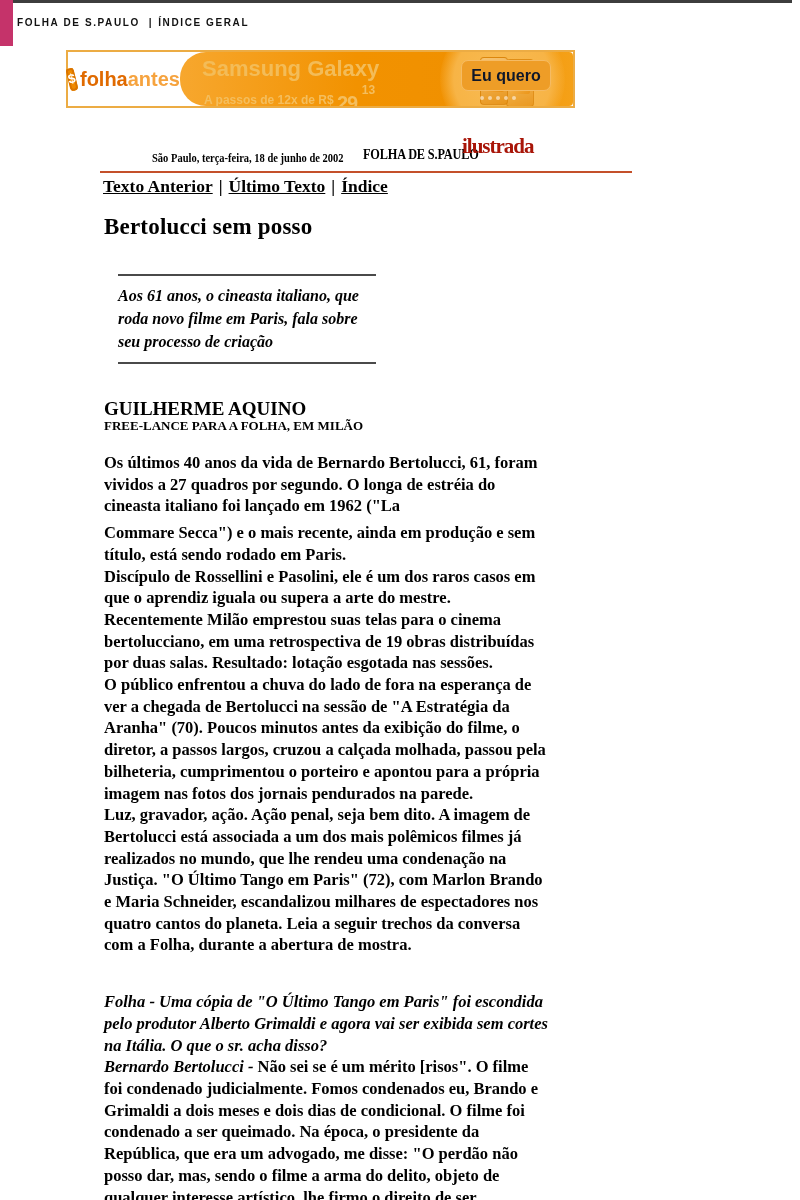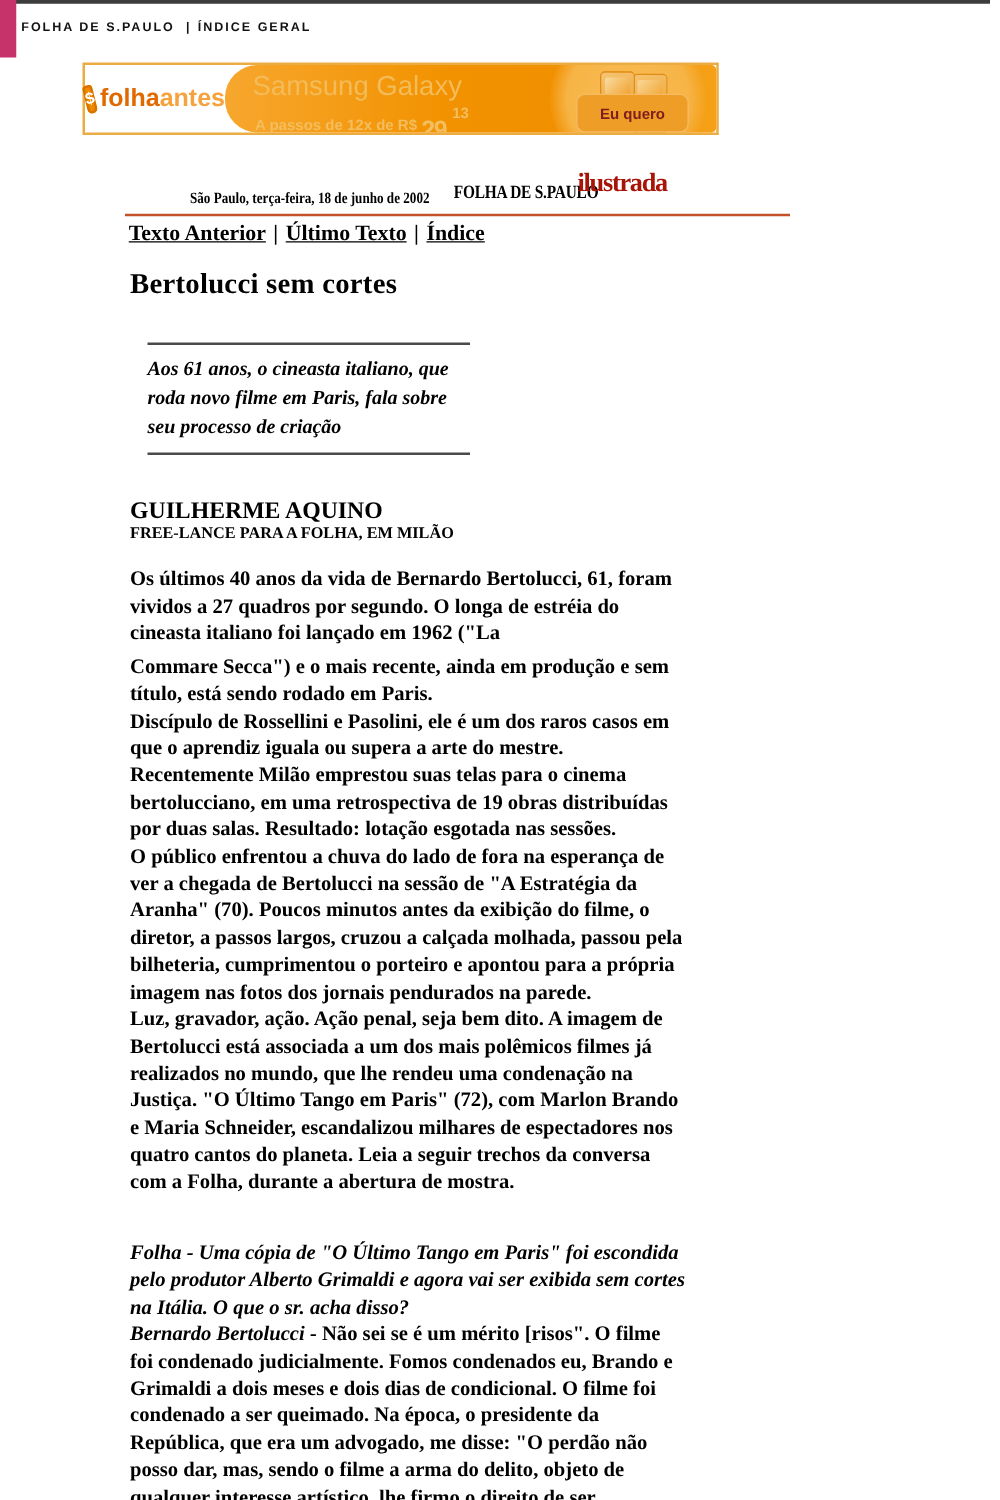--- a/index.html
+++ b/index.html
@@ -21,36 +21,36 @@
   .tag-icon{display:inline-block;width:19px;height:23px;background:#F08A00;border-radius:4px 4px 5px 5px;
             transform:rotate(-14deg);margin-right:4px;position:relative;box-shadow:inset 0 0 0 2px #d97400;}
   .tag-icon .dollar{position:absolute;left:0;right:0;top:3px;text-align:center;color:#fff;font-size:13px;font-weight:bold;}
   .logo-folha{color:#E06A00;}
   .logo-shop{color:#F6A33E;}
   .ad-orange{flex:1;position:relative;border-radius:26px 4px 4px 26px;overflow:hidden;
              background:linear-gradient(to right,#F7A72E,#F29200 45%,#F09000 75%,#F5A118);}
   .ad-glow{position:absolute;left:260px;top:-35px;width:125px;height:125px;border-radius:50%;
            background:radial-gradient(circle,#F8BC55 0%,#F7B446 55%,rgba(247,180,70,0) 72%);}
   .ad-headline{position:absolute;left:22px;top:4px;font-family:"Liberation Sans",sans-serif;
-               font-weight:normal;font-size:22px;color:#F3BC58;}
+               font-weight:bold;font-size:22px;color:#F3BC58;}
   .ad-price{position:absolute;left:24px;top:31px;font-family:"Liberation Sans",sans-serif;
             font-weight:bold;font-size:12px;color:#F4BE5E;}
   .ad-price .big{font-size:20px;vertical-align:-6px;letter-spacing:-1px;}
   .ad-price .sup{font-size:12px;vertical-align:10px;margin-top:24px;}
   .phone{position:absolute;top:5px;width:26px;height:46px;border-radius:4px;
          background:linear-gradient(160deg,#F6C473,#E8951B);border:1px solid rgba(216,130,8,.8);}
   .phone .screen{margin:4px 3px;height:30px;border-radius:2px;
                  background:linear-gradient(135deg,#F9DCA4,#F2A93C 60%,#E98F10);}
   .phone.p1{left:300px;}
   .phone.p2{left:326px;top:7px;opacity:.85;}
   .ad-dots{position:absolute;left:300px;top:44px;display:flex;gap:4px;}
   .ad-dots i{width:4px;height:4px;border-radius:50%;background:rgba(255,255,255,.55);}
-  .ad-cta{position:absolute;right:22px;top:23px;width:88px;height:29px;border-radius:7px;
+  .ad-cta{position:absolute;right:22px;top:8px;width:88px;height:29px;border-radius:7px;
           background:#EE9D27;border:1px solid #F5BB64;display:flex;align-items:center;justify-content:center;
-          font-family:"Liberation Sans",sans-serif;font-weight:bold;font-size:12px;color:#7f1d1d;cursor:pointer;}
+          font-family:"Liberation Sans",sans-serif;font-weight:bold;font-size:16px;color:#0f172a;cursor:pointer;}
 
   
   .dateline{position:absolute;left:152px;top:151px;font-size:12.5px;font-weight:bold;
             transform:scaleX(.84);transform-origin:left;white-space:nowrap;}
   .brand-nameplate{position:absolute;left:363px;top:146px;font-size:15px;font-weight:bold;
             transform:scaleX(.82);transform-origin:left;white-space:nowrap;letter-spacing:-.2px;}
   .section-name{position:absolute;left:462px;top:136px;font-size:21px;font-weight:bold;
             color:#A81508;letter-spacing:-1px;line-height:1;}
   .red-rule{position:absolute;left:100px;top:171px;width:532px;height:2px;background:#C4502A;}
   .nav{position:absolute;left:103px;top:176px;font-size:17.5px;font-weight:bold;white-space:nowrap;}
@@ -122,21 +122,21 @@
 
   <div class="dateline">São Paulo, terça-feira, 18 de junho de 2002</div>
   <div class="brand-nameplate">FOLHA DE S.PAULO</div>
   <div class="section-name">ilustrada</div>
   <div class="red-rule"></div>
 
   <div class="nav">
     <a href="#">Texto Anterior</a><span class="bar">|</span><a href="#">Último Texto</a><span class="bar">|</span><a href="#">Índice</a>
   </div>
 
-  <h1 class="title" style="margin:0;">Bertolucci sem cortes</h1>
+  <h1 class="title" style="margin:0;">Bertolucci sem posso</h1>
 
   <div class="deck">
     <div class="rule"></div>
     <div class="deck-text">Aos 61 anos, o cineasta italiano, que roda novo filme em Paris, fala sobre seu processo de criação</div>
     <div class="rule"></div>
   </div>
 
   <div class="byline">
     <div class="name">GUILHERME AQUINO</div>
     <div class="role">FREE-LANCE PARA A FOLHA, EM MILÃO</div>

